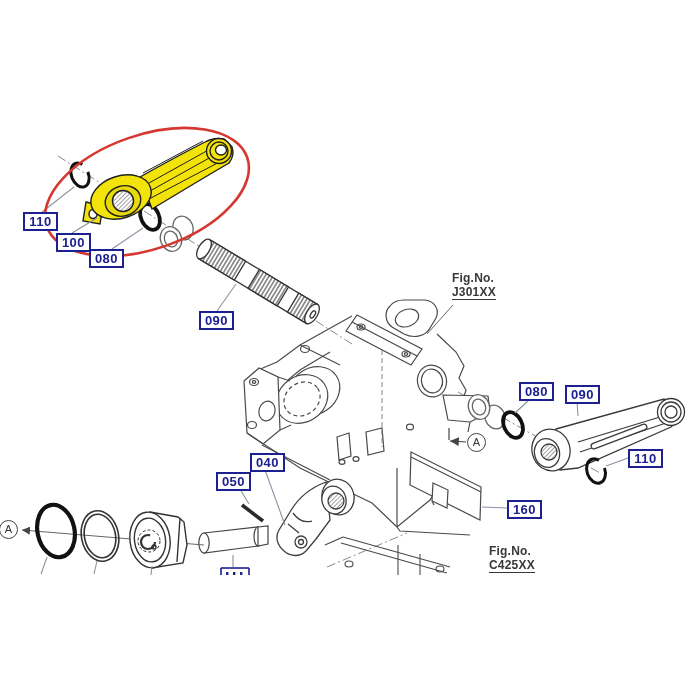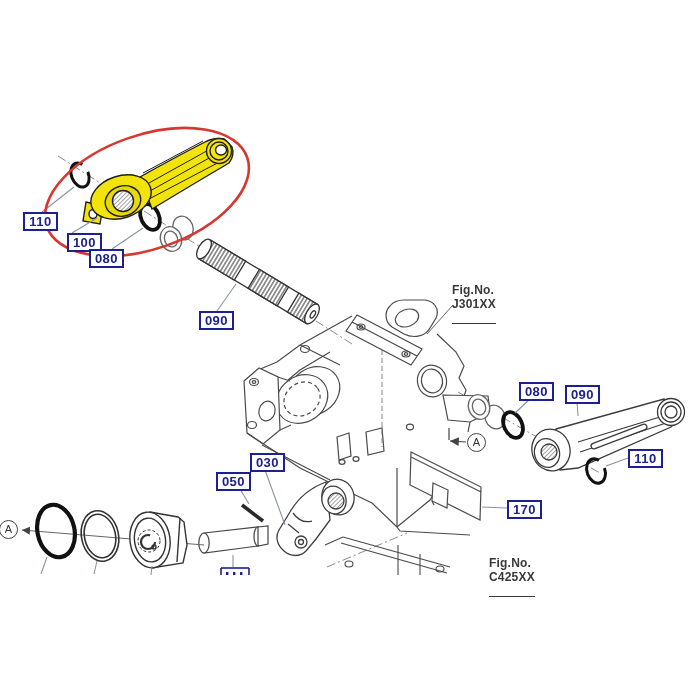--- a/index.html
+++ b/index.html
@@ -2,22 +2,22 @@
 <html><head>
 <meta charset="utf-8">
 <style>
   html,body{margin:0;padding:0;background:#ffffff;}
   #stage{position:relative;width:700px;height:700px;background:#ffffff;overflow:hidden;
          font-family:"Liberation Sans",sans-serif;}
   #art{position:absolute;left:0;top:0;}
   .plabel{position:absolute;min-width:27px;height:15px;border:2px solid #1c2090;background:#fff;
           color:#1c2090;font:700 13px/15px "Liberation Sans",sans-serif;text-align:center;
           padding:0 2px;letter-spacing:.5px;cursor:pointer;}
-  .figref{position:absolute;color:#383838;font:700 12px/14px "Liberation Sans",sans-serif;letter-spacing:.2px;margin-top:12px;}
-  .figref .code{display:inline-block;border-bottom:1.6px solid #383838;padding-bottom:12px;}
+  .figref{position:absolute;color:#383838;font:700 12px/14px "Liberation Sans",sans-serif;letter-spacing:.2px;}
+  .figref .code{display:inline-block;border-bottom:1.6px solid #383838;padding-bottom:0px;}
   .amark{position:absolute;width:17px;height:17px;border:1.4px solid #444;border-radius:50%;
          background:#fff;color:#333;font:400 11px/17px "Liberation Sans",sans-serif;text-align:center;}
 </style>
 </head>
 <body>
 
 <div id="stage">
 
 <svg id="art" width="700" height="700" viewBox="0 0 700 700">
   <defs>
@@ -236,29 +236,29 @@
     <line x1="221" y1="568" x2="249" y2="568"></line>
     <line x1="221" y1="568" x2="221" y2="575"></line>
     <line x1="249" y1="568" x2="249" y2="575"></line>
     <rect x="226" y="572" width="2.4" height="3" fill="#1c2090" stroke="none"></rect>
     <rect x="233" y="572" width="2.4" height="3" fill="#1c2090" stroke="none"></rect>
     <rect x="240" y="572" width="2.4" height="3" fill="#1c2090" stroke="none"></rect>
   </g>
 </svg>
 
 <div class="plabel" style="left:23px;top:212px;">110</div>
-<div class="plabel" style="left:67px;top:233px;">100</div>
+<div class="plabel" style="left:56px;top:233px;">100</div>
 <div class="plabel" style="left:89px;top:249px;">080</div>
 <div class="plabel" style="left:199px;top:311px;">090</div>
-<div class="plabel" style="left:250px;top:453px;">030</div>
+<div class="plabel" style="left:250px;top:453px;">040</div>
 <div class="plabel" style="left:216px;top:472px;">050</div>
 <div class="plabel" style="left:519px;top:382px;">080</div>
 <div class="plabel" style="left:565px;top:385px;text-align:center;">090</div>
 <div class="plabel" style="left:628px;top:449px;">110</div>
-<div class="plabel" style="left:507px;top:500px;">170</div>
+<div class="plabel" style="left:507px;top:500px;">160</div>
 
 <div class="figref" style="left:452px;top:271px;">
   <span>Fig.No.</span><br>
   <span class="code">J301XX</span>
 </div>
 <div class="figref" style="left:489px;top:544px;">
   <span>Fig.No.</span><br>
   <span class="code">C425XX</span>
 </div>
 

